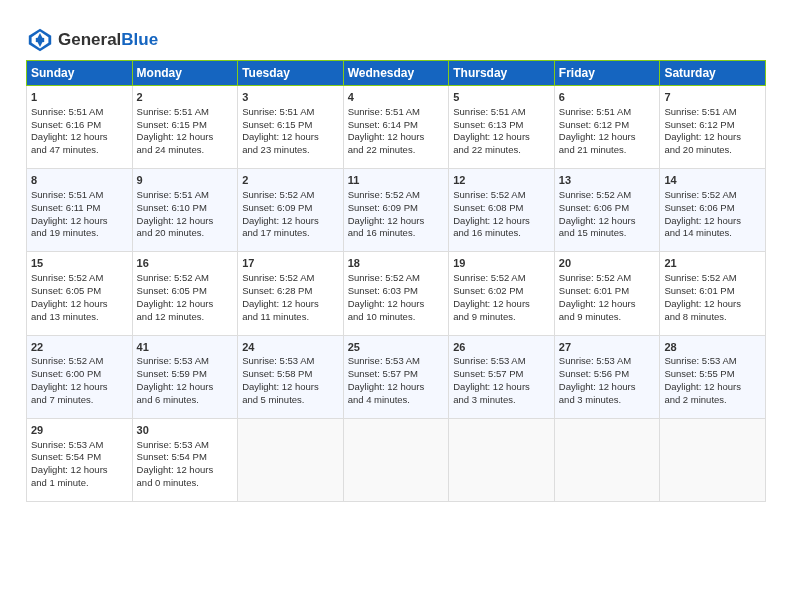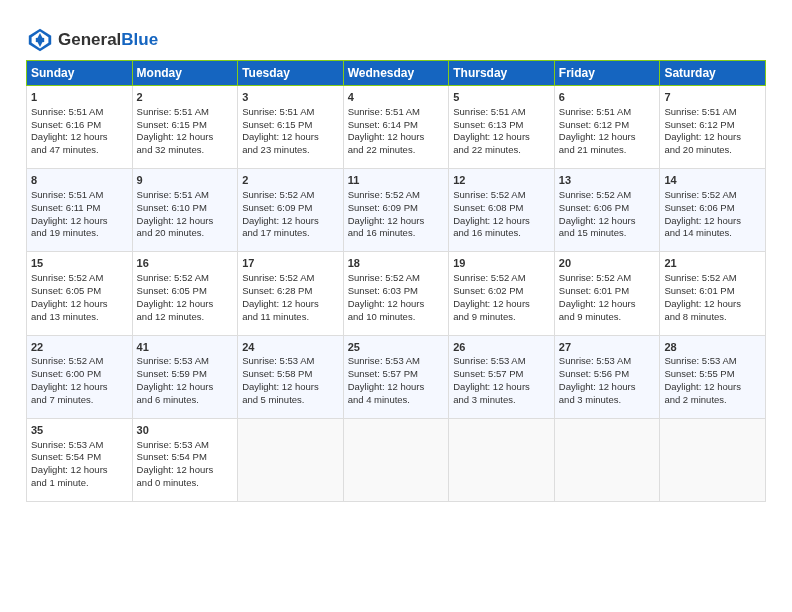--- a/index.html
+++ b/index.html
@@ -135,21 +135,21 @@
             <div>Sunrise: 5:51 AM</div>
             <div>Sunset: 6:16 PM</div>
             <div>Daylight: 12 hours</div>
             <div>and 47 minutes.</div>
           </td>
           <td>
             <span class="day-num">2</span>
             <div>Sunrise: 5:51 AM</div>
             <div>Sunset: 6:15 PM</div>
             <div>Daylight: 12 hours</div>
-            <div>and 32 minutes.</div>
+            <div>and 24 minutes.</div>
           </td>
           <td>
             <span class="day-num">3</span>
             <div>Sunrise: 5:51 AM</div>
             <div>Sunset: 6:15 PM</div>
             <div>Daylight: 12 hours</div>
             <div>and 23 minutes.</div>
           </td>
           <td>
             <span class="day-num">4</span>
@@ -328,21 +328,21 @@
           <td>
             <span class="day-num">28</span>
             <div>Sunrise: 5:53 AM</div>
             <div>Sunset: 5:55 PM</div>
             <div>Daylight: 12 hours</div>
             <div>and 2 minutes.</div>
           </td>
         </tr>
         <tr>
           <td>
-            <span class="day-num">35</span>
+            <span class="day-num">29</span>
             <div>Sunrise: 5:53 AM</div>
             <div>Sunset: 5:54 PM</div>
             <div>Daylight: 12 hours</div>
             <div>and 1 minute.</div>
           </td>
           <td>
             <span class="day-num">30</span>
             <div>Sunrise: 5:53 AM</div>
             <div>Sunset: 5:54 PM</div>
             <div>Daylight: 12 hours</div>

